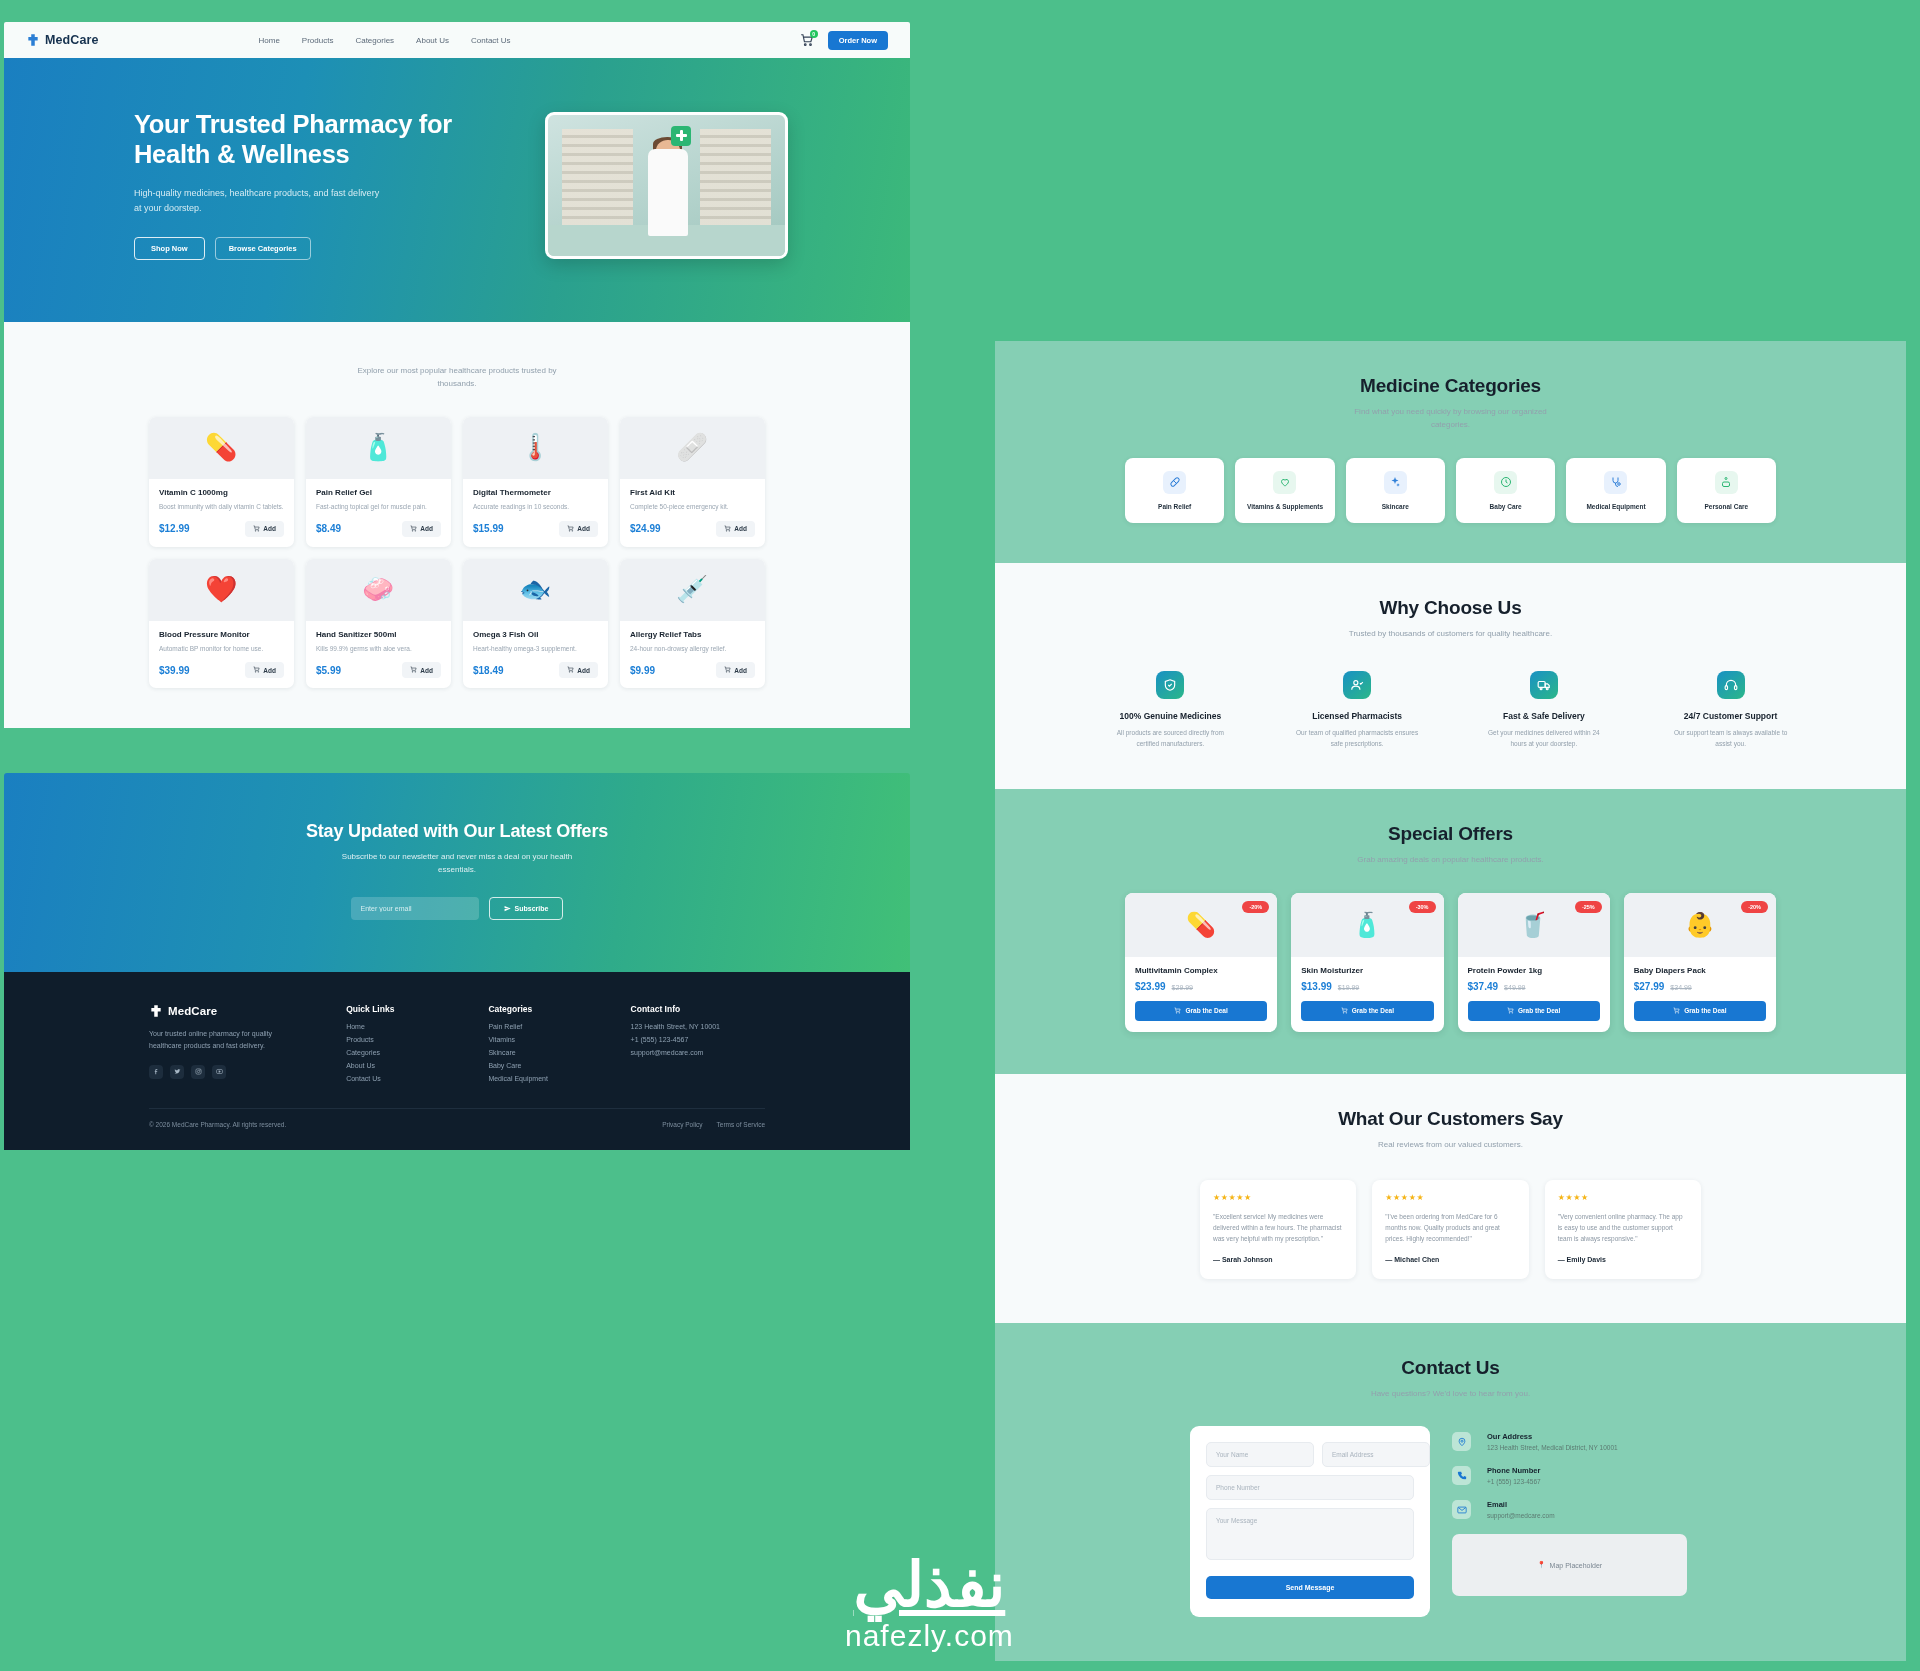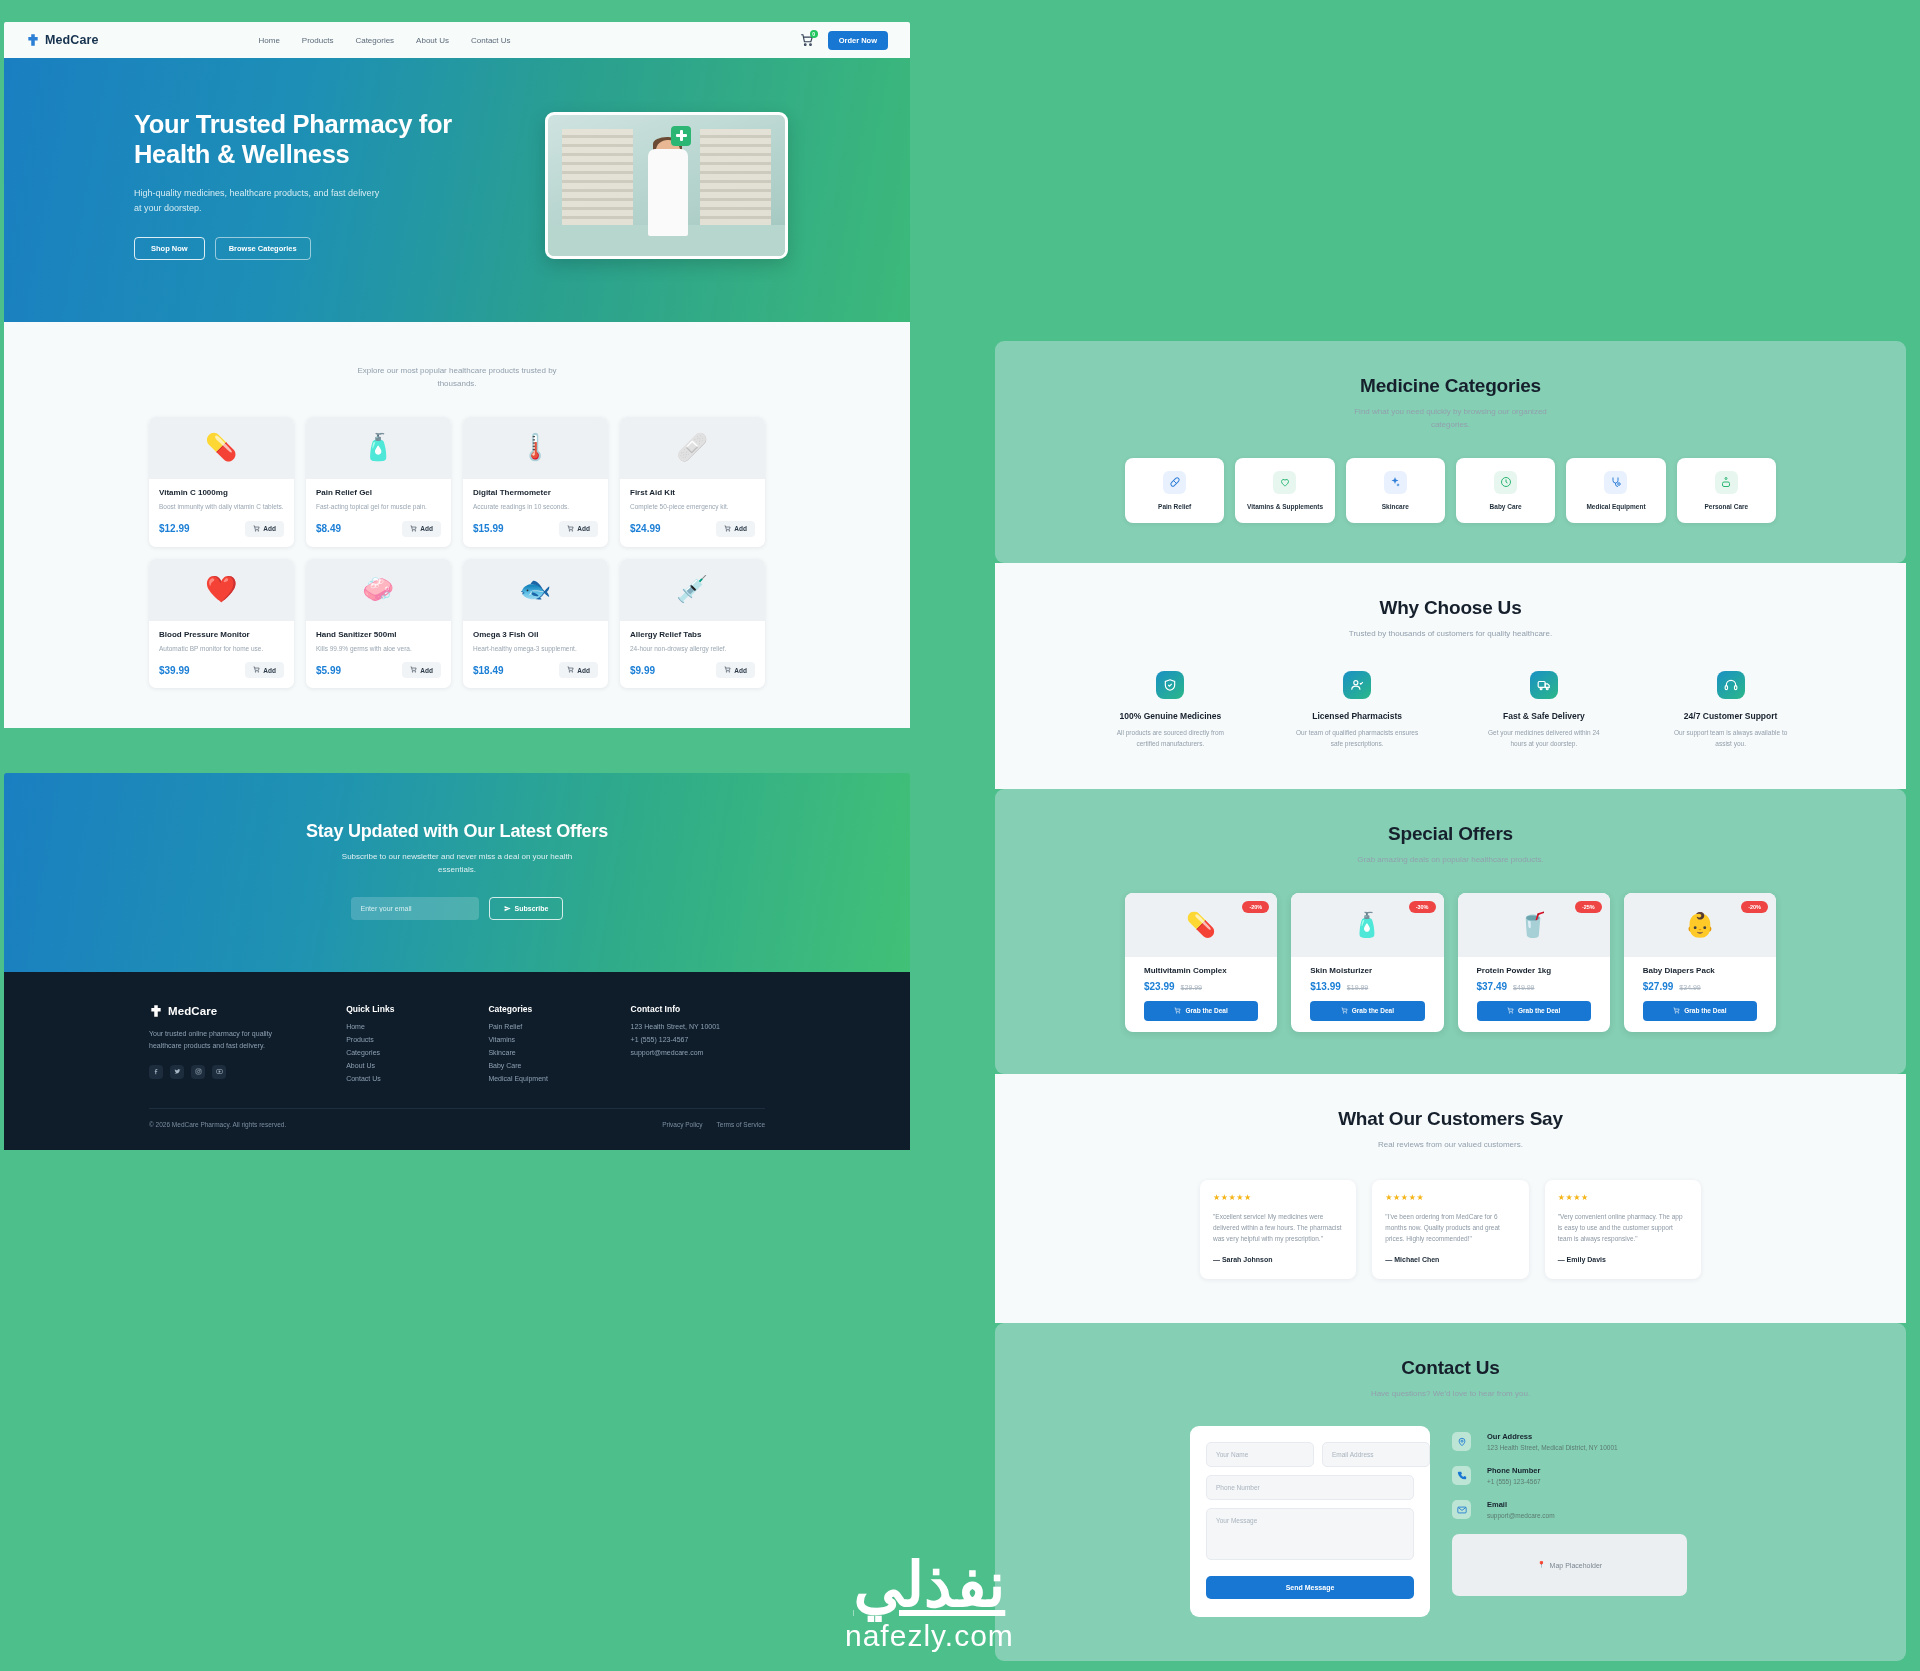--- a/index.html
+++ b/index.html
@@ -151,21 +151,21 @@
   .f-list a, .f-list span { font-size: 7px; color: #8ea0b1; text-decoration: none; }
   .f-bottom {
     margin-top: 26px; padding-top: 12px; border-top: 1px solid #1e2e3e;
     display: flex; align-items: center; justify-content: space-between;
   }
   .f-copy { font-size: 6.5px; color: #7d8e9e; }
   .f-legal { display: flex; gap: 14px; }
   .f-legal a { font-size: 6.5px; color: #7d8e9e; text-decoration: none; }
 
   
-  .mint { background: #85cfb4; border-radius: 9px; }
+  .mint { background: #85cfb4; }
   .cat-grid {
     display: grid; grid-template-columns: repeat(6, 1fr); gap: 11px;
     padding: 26px 130px 40px;
   }
   .cat-card {
     background: #fff; border-radius: 8px; padding: 13px 6px 12px;
     display: flex; flex-direction: column; align-items: center; gap: 9px;
     box-shadow: 0 1px 5px rgba(20,60,45,.09); min-height: 62px;
   }
   .cat-ico {
@@ -191,21 +191,21 @@
   .offer-grid { display: grid; grid-template-columns: repeat(4,1fr); gap: 14px; padding: 26px 130px 42px; }
   .offer-card {
     background:#fff; border-radius:8px; overflow:hidden; position:relative;
     box-shadow: 0 2px 7px rgba(20,60,45,.12);
   }
   .offer-img { height: 64px; background:#eef1f4; display:flex; align-items:center; justify-content:center; font-size:24px; }
   .offer-badge {
     position:absolute; top:8px; right:8px; background:#ef4444; color:#fff;
     font-size:5.5px; font-weight:700; padding:3px 7px; border-radius:8px;
   }
-  .offer-body { padding: 9px 19px 11px; }
+  .offer-body { padding: 9px 10px 11px; }
   .offer-name { font-size: 8px; font-weight: 700; color:#18232f; }
   .offer-prices { margin-top: 6px; display:flex; align-items:baseline; gap:6px; }
   .offer-new { font-size: 10px; font-weight: 700; color:#1c7fd6; }
   .offer-old { font-size: 7px; color:#aab5c0; text-decoration: line-through; }
   .btn-deal {
     margin-top: 9px; width: 100%; background:#1877d2; border:none; color:#fff;
     font-size: 6.5px; font-weight: 600; padding: 6px 0; border-radius: 4px;
     display:flex; align-items:center; justify-content:center; gap:4px;
   }
   .btn-deal svg { width: 7px; height: 7px; }

